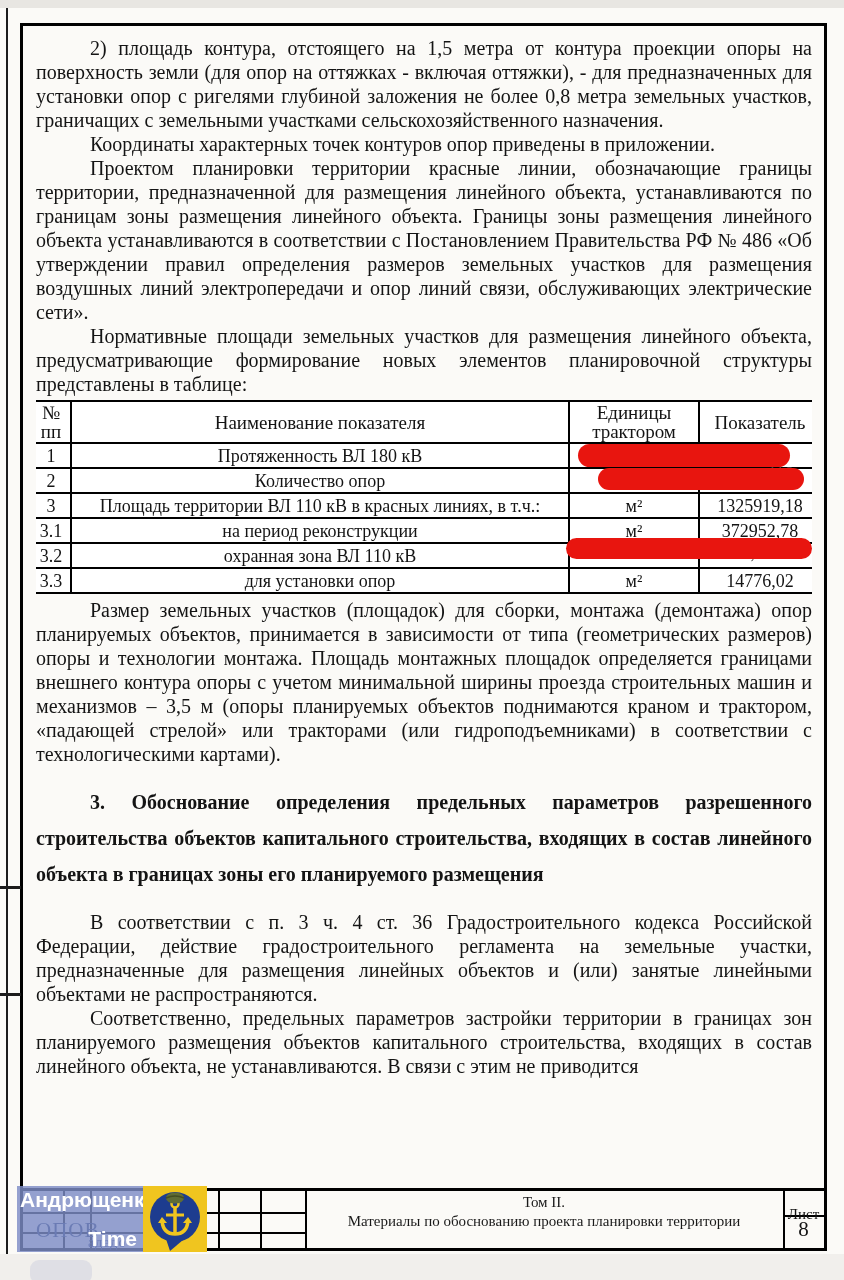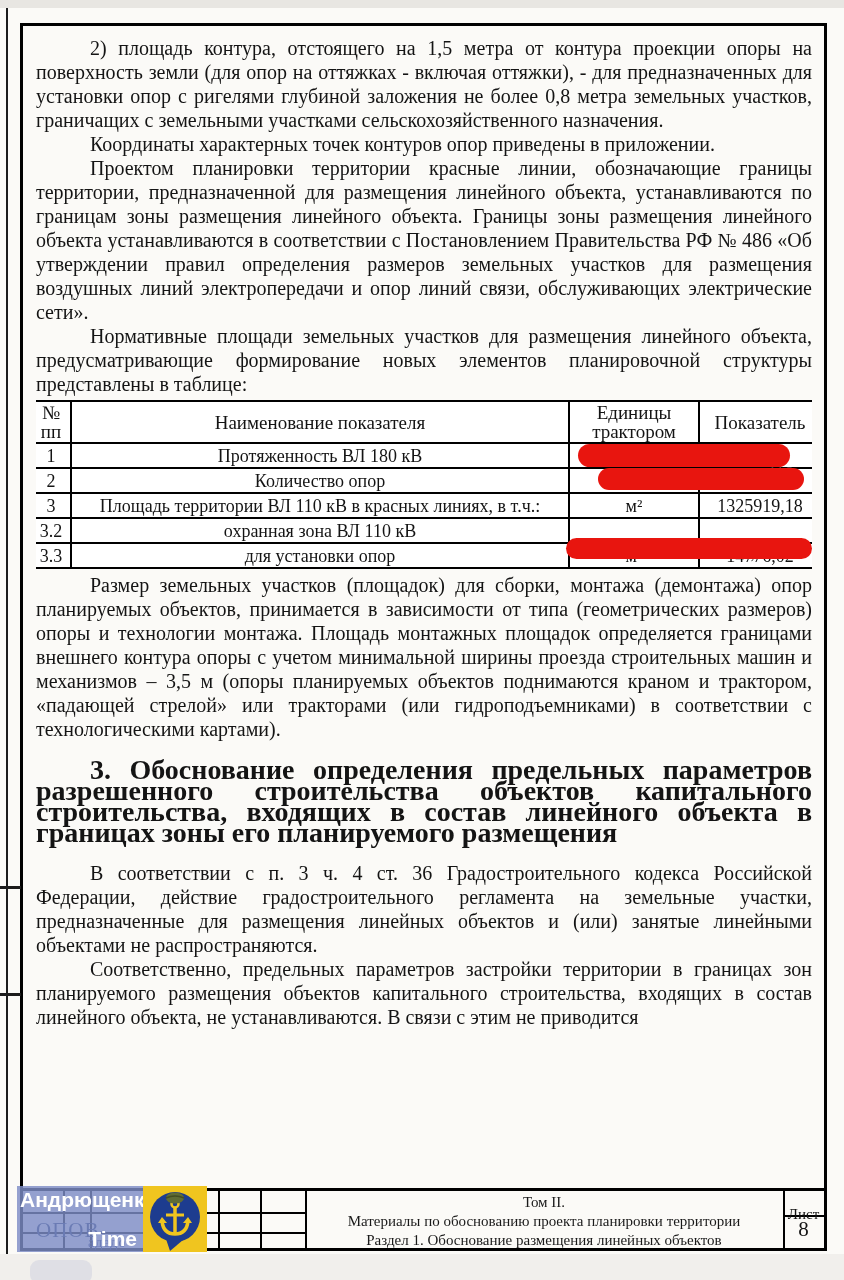--- a/index.html
+++ b/index.html
@@ -9,21 +9,21 @@
   .edge-line{position:absolute;left:6px;top:0;width:2px;height:1246px;background:#1c1c1c;}
   .frame{position:absolute;left:20px;top:15px;width:807px;height:1228px;box-sizing:border-box;
          border:3px solid #000;}
   .margin-mark{position:absolute;left:0;width:21px;height:3px;background:#1c1c1c;}
   .bottom-strip{position:absolute;left:0;top:1246px;width:844px;height:34px;background:#f1efec;}
   .smudge{position:absolute;left:30px;top:1252px;width:62px;height:24px;border-radius:9px;
           background:rgba(130,145,195,0.16);}
   
   .content{position:absolute;left:36px;top:28px;width:776px;height:1150px;overflow:hidden;}
   .para{margin:0;font-size:20px;line-height:24px;text-align:justify;text-indent:54px;}
-  .heading{margin:18px 0;font-size:28px;line-height:21px;font-weight:bold;text-align:justify;text-indent:54px;}
+  .heading{margin:18px 0;font-size:20px;line-height:36px;font-weight:bold;text-align:justify;text-indent:54px;}
   
   .table-wrap{position:relative;margin:4px 0 4px -6px;width:790px;}
   table.ind{border-collapse:collapse;table-layout:fixed;width:790px;background:#fff;}
   table.ind th,table.ind td{border:2px solid #000;padding:0;font-weight:normal;}
   table.ind th{height:40px;font-size:19px;line-height:19px;text-align:center;vertical-align:middle;}
   table.ind td{height:23px;font-size:18px;line-height:20px;vertical-align:middle;text-align:center;}
   td.name{text-align:left;padding-left:10px;}
   .pill{position:absolute;border-radius:12px;z-index:3;}
   .frag{position:absolute;z-index:2;font-size:17px;color:#4a4a4a;}
   
@@ -94,20 +94,26 @@
             <td></td>
             <td></td>
           </tr>
           <tr>
             <td>3</td>
             <td class="name">Площадь территории ВЛ 110 кВ в красных линиях, в т.ч.:</td>
             <td>м²</td>
             <td>1325919,18</td>
           </tr>
           <tr>
+            <td>3.1</td>
+            <td class="name">на период реконструкции</td>
+            <td>м²</td>
+            <td>372952,78</td>
+          </tr>
+          <tr>
             <td>3.2</td>
             <td class="name">охранная зона ВЛ 110 кВ</td>
             <td></td>
             <td></td>
           </tr>
           <tr>
             <td>3.3</td>
             <td class="name">для установки опор</td>
             <td>м²</td>
             <td>14776,02</td>
@@ -136,21 +142,20 @@
     <div class="sv" style="left:195px;"></div>
     <div class="sv" style="left:237px;"></div>
     <div class="sv" style="left:282px;"></div>
     <div class="sv" style="left:760px;"></div>
     <div class="sh" style="left:0;top:21px;width:282px;"></div>
     <div class="sh" style="left:0;top:41px;width:282px;"></div>
     <div class="sh" style="left:760px;top:24px;width:41px;"></div>
     <div class="stamp-title">
       <div>Том II.</div>
       <div>Материалы по обоснованию проекта планировки территории</div>
-      <div>Раздел 1. Обоснование размещения линейных объектов</div>
     </div>
     <div class="sheet-label">Лист</div>
     <div class="sheet-num">8</div>
   </div>
   <div class="stamp-code">ОПОВ-</div>
   <div class="stamp-small">адедо</div>
 
   <div class="watermark">
     <div class="wm1">Андрющенко</div>
     <div class="wm2">Time</div>

